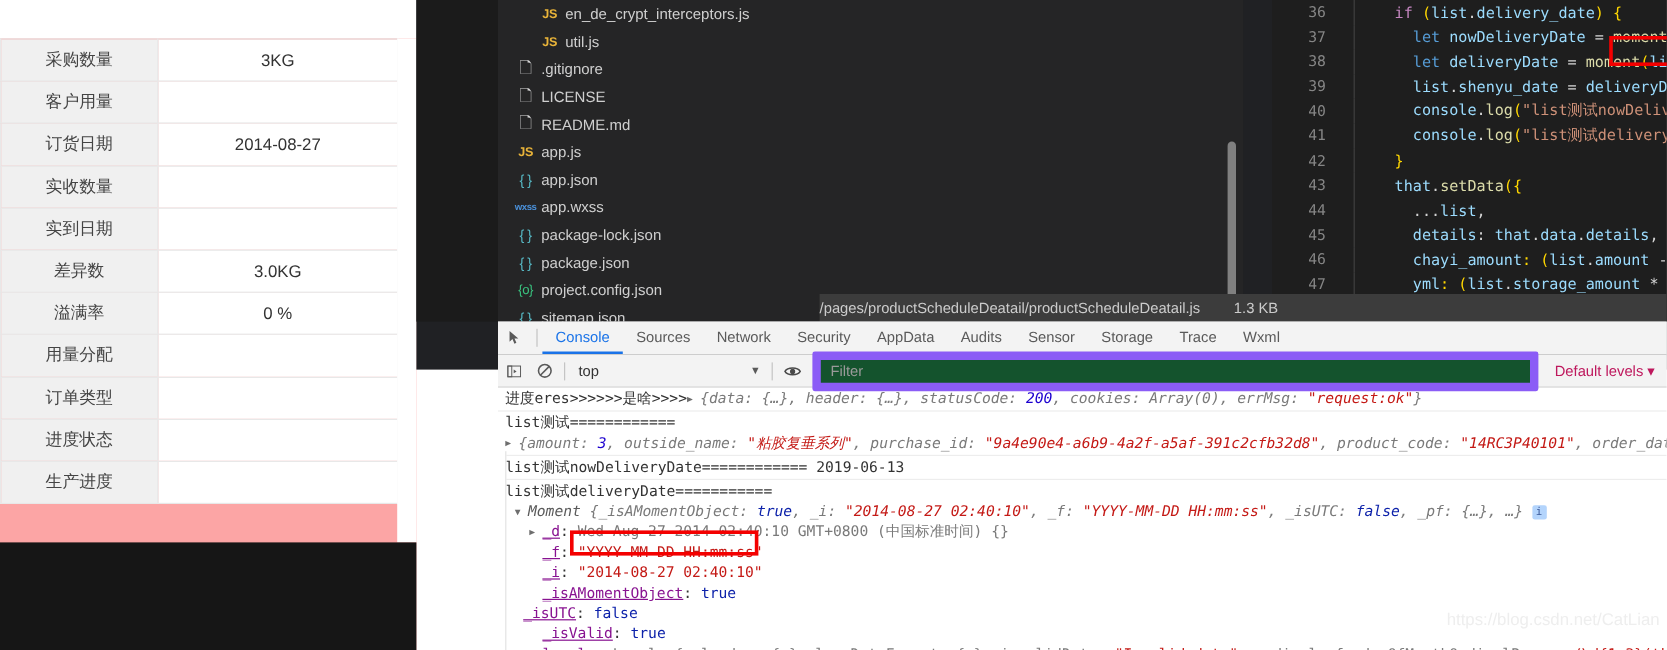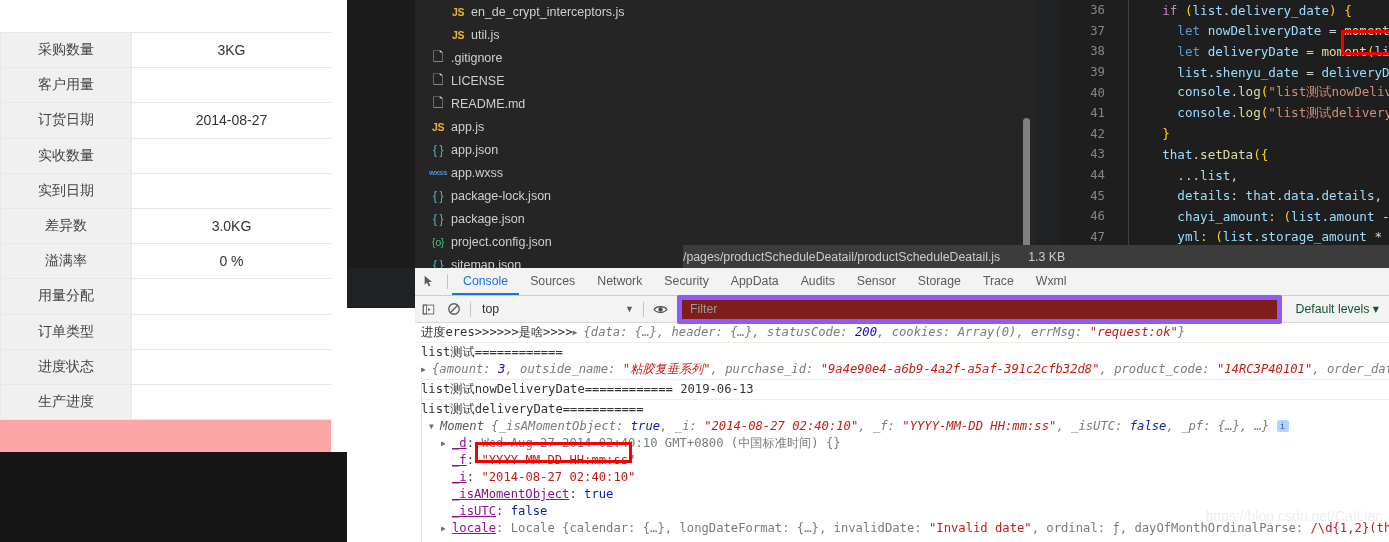--- a/index.html
+++ b/index.html
@@ -68,23 +68,23 @@
   #inspect-btn{width:28px;height:27px;display:flex;align-items:center;justify-content:center;}
   #tab-sep{width:1px;height:15px;background:#c4c4c4;margin:0 4px;}
   .dt-tab{font-size:12.3px;color:#5a5a5a;padding:0 11px;height:27px;line-height:27px;}
   .dt-tab.active{color:#1a73e8;box-shadow:inset 0 -2px 0 #1a73e8;}
   #dt-toolbar{display:flex;align-items:center;height:26px;border-bottom:1px solid #d8d8d8;background:#f3f3f3;}
   .tb-ico{width:26px;height:26px;display:flex;align-items:center;justify-content:center;}
   .tb-sep{width:1px;height:15px;background:#c4c4c4;margin:0 3px;}
   #ctx-sel{display:flex;align-items:center;width:158px;height:20px;padding-left:8px;font-size:12.3px;color:#333;}
   #ctx-sel .cv{flex:1;}
   #ctx-sel .cc{padding-right:6px;font-size:9px;color:#5a5a5a;}
-  #filter-box{flex:1;height:19px;margin:0 4px;background:#7f1d1d;border:5px solid #8b5cf6;border-radius:2px;display:flex;align-items:center;padding-left:8px;}
+  #filter-box{flex:1;height:19px;margin:0 4px;background:#14532d;border:7px solid #8b5cf6;border-radius:2px;display:flex;align-items:center;padding-left:8px;}
   #filter-box span{font-size:12.3px;color:#9a9a9a;}
-  #levels{font-size:12.3px;color:#14532d;padding:0 10px;white-space:nowrap;}
+  #levels{font-size:12.3px;color:#be185d;padding:0 10px;white-space:nowrap;}
 
   #console-body{position:relative;height:221px;overflow:hidden;font-family:"DejaVu Sans Mono", monospace;font-size:12.2px;}
   .cl{border-bottom:1px solid #ededed;padding:1px 0 1px 6px;color:#333;white-space:nowrap;line-height:17px;}
   .cl.nb{border-bottom:none;}
   .sub{padding-left:20px;line-height:17px;white-space:nowrap;}
   .tri{display:inline-block;width:11px;color:#6e6e6e;font-size:8px;vertical-align:1px;}
   .ital{font-style:italic;margin-top:28px;}
   .o-key{color:#881391;}
   .o-str{color:#c41a16;}
   .o-num{color:#1c00cf;}
@@ -303,21 +303,22 @@
             <div><span class="tri">▶</span><span class="ital o-gray">{amount: </span><span class="ital o-num">3</span><span class="ital o-gray">, outside_name: </span><span class="ital o-str">"粘胶复垂系列"</span><span class="ital o-gray">, purchase_id: </span><span class="ital o-str">"9a4e90e4-a6b9-4a2f-a5af-391c2cfb32d8"</span><span class="ital o-gray">, product_code: </span><span class="ital o-str">"14RC3P40101"</span><span class="ital o-gray">, order_date: </span></div>
           </div>
           <div class="cl"><span class="plain">list测试nowDeliveryDate============</span><span class="plain"> </span><span class="plain">2019-06-13</span></div>
           <div class="cl nb">
             <div><span class="plain">list测试deliveryDate===========</span></div>
             <div style="padding-left: 8px;"><span class="tri">▼</span><span class="o-name">Moment</span><span class="ital o-gray"> {_isAMomentObject: </span><span class="ital o-bool">true</span><span class="ital o-gray">, _i: </span><span class="ital o-str">"2014-08-27 02:40:10"</span><span class="ital o-gray">, _f: </span><span class="ital o-str">"YYYY-MM-DD HH:mm:ss"</span><span class="ital o-gray">, _isUTC: </span><span class="ital o-bool">false</span><span class="ital o-gray">, _pf: {…}, …}</span><span class="plain"> </span><span class="i-badge">i</span></div>
             <div class="sub" style="padding-left: 20px;"><span class="tri">▶</span><span class="o-key" style="text-decoration: underline;">_d</span><span class="plain">: </span><span class="o-gray">Wed Aug 27 2014 02:40:10 GMT+0800 (中国标准时间) {}</span></div>
             <div class="sub" style="padding-left: 31px;"><span class="o-key" style="text-decoration: underline;">_f</span><span class="plain">: </span><span class="o-str">"YYYY-MM-DD HH:mm:ss"</span></div>
             <div class="sub" style="padding-left: 31px;"><span class="o-key" style="text-decoration: underline;">_i</span><span class="plain">: </span><span class="o-str">"2014-08-27 02:40:10"</span></div>
             <div class="sub" style="padding-left: 31px;"><span class="o-key" style="text-decoration: underline;">_isAMomentObject</span><span class="plain">: </span><span class="o-bool">true</span></div>
-            <div class="sub" style="padding-left: 31px;"><span class="o-key" style="text-decoration: underline;">_isUTC</span><span class="plain">: </span><span class="o-bool">false</span></div>
+            <div class="sub" style="padding-left: 15px;"><span class="o-key" style="text-decoration: underline;">_isUTC</span><span class="plain">: </span><span class="o-bool">false</span></div>
+            <div class="sub" style="padding-left: 31px;"><span class="o-key" style="text-decoration: underline;">_isValid</span><span class="plain">: </span><span class="o-bool">true</span></div>
             <div class="sub" style="padding-left: 20px;"><span class="tri">▶</span><span class="o-key" style="text-decoration: underline;">locale</span><span class="o-gray">: Locale {calendar: {…}, longDateFormat: {…}, invalidDate: </span><span class="o-str">"Invalid date"</span><span class="o-gray">, ordinal: ƒ, dayOfMonthOrdinalParse: </span><span class="o-str">/\d{1,2}(th|st|nd|</span></div>
           </div>
         </div>
       <div id="console-hl"></div>
     </div>
 
     <div id="watermark">https://blog.csdn.net/CatLian</div>
   </div>
 </div>
 

